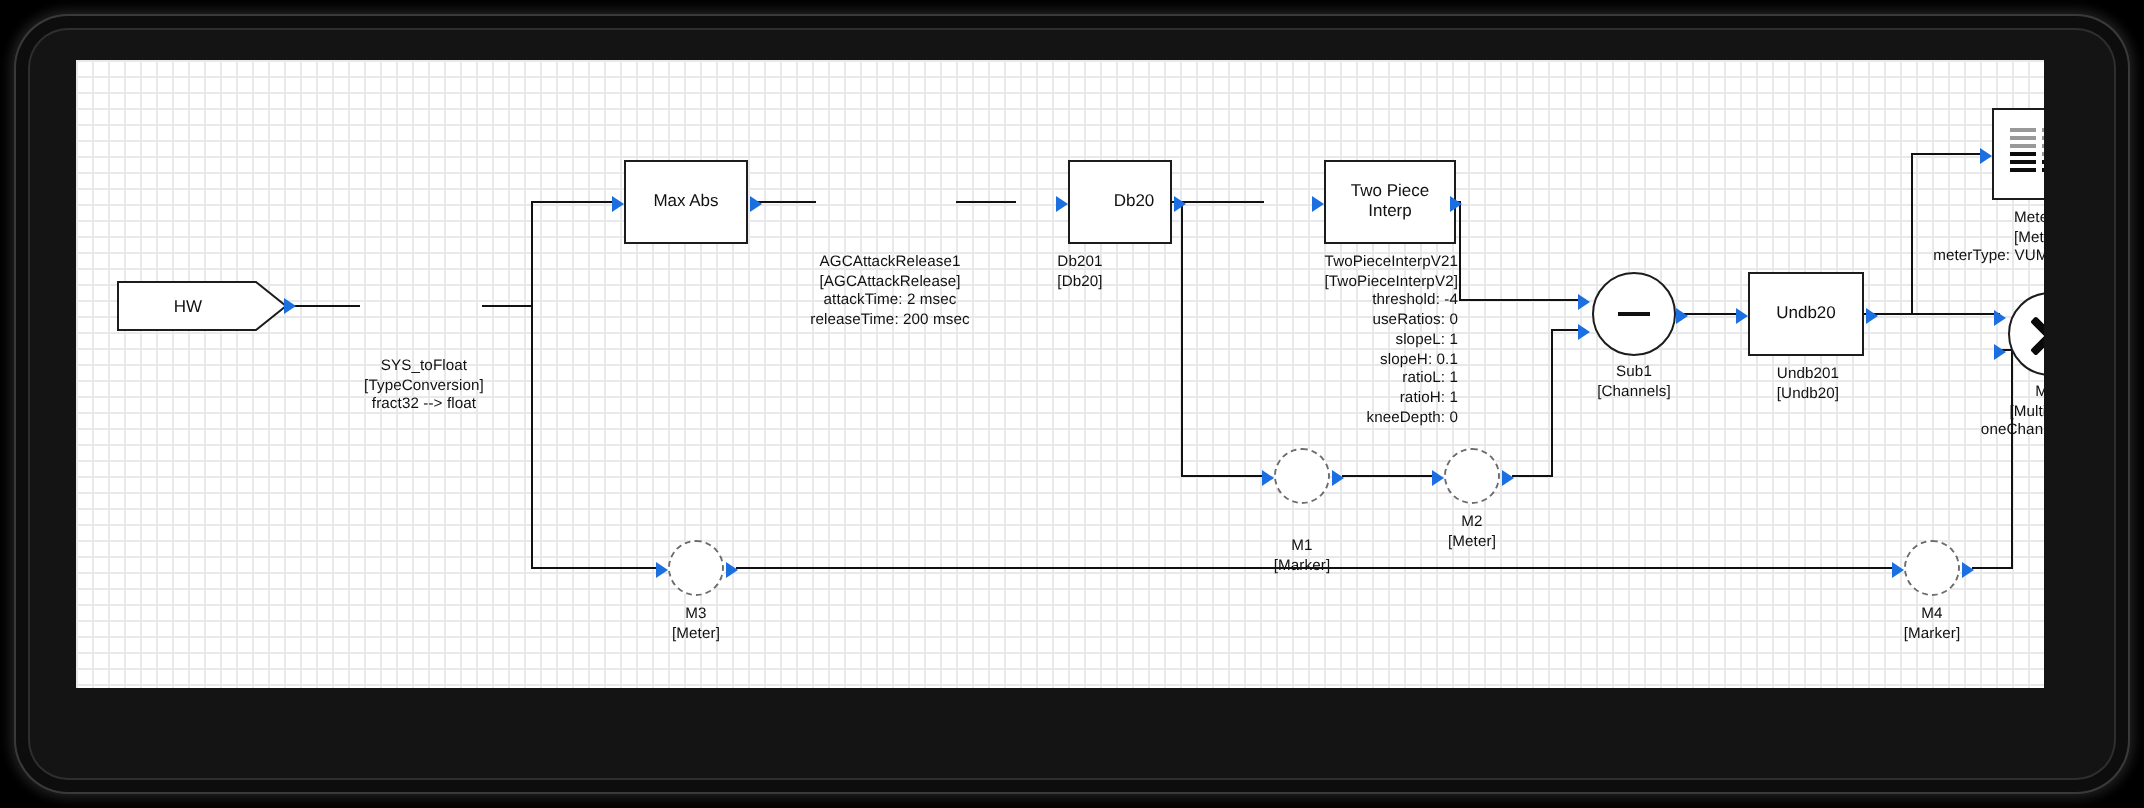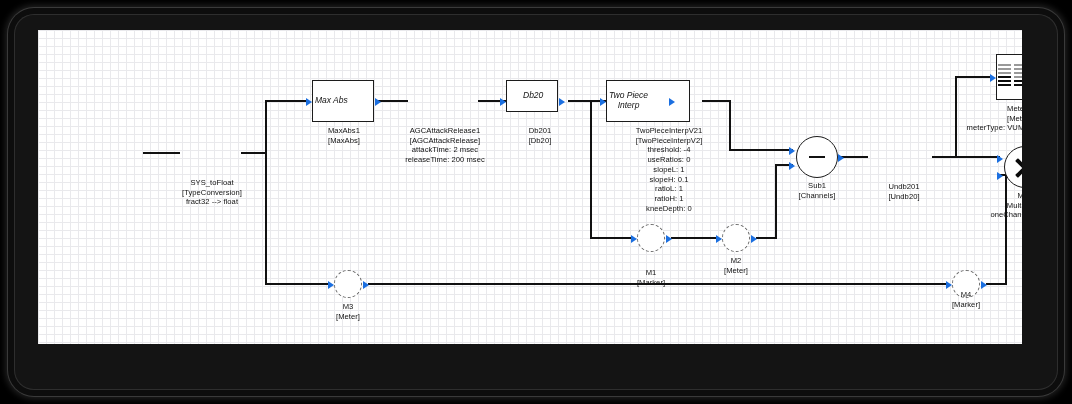--- a/index.html
+++ b/index.html
@@ -21,21 +21,21 @@
             linear-gradient(to bottom,#e9e9ec 1px,transparent 1px),
             linear-gradient(to right,#d6d6da 1px,transparent 1px),
             linear-gradient(to bottom,#d6d6da 1px,transparent 1px);
           background-size:8px 8px,8px 8px,40px 40px,40px 40px;
           background-position:0 0,0 0,0 0,0 0;
           overflow:hidden;}
   #wires{position:absolute;left:0;top:0;width:984px;height:314px;}
 
   .node{position:absolute;box-sizing:border-box;}
   .box{background:#fff;border:1px solid #1c1c1c;display:flex;align-items:center;
-       justify-content:flex-start;text-align:center;line-height:1.15;color:#111;font-style:italic;}
+       justify-content:center;text-align:center;line-height:1.15;color:#111;}
   .box .t{font-size:8.5px;padding:0 2px;}
 
   .circ{background:#fff;border:1px solid #1c1c1c;border-radius:50%;
         display:flex;align-items:center;justify-content:center;}
   .marker{background:#fff;border:1px dashed #6d6d6d;border-radius:50%;}
 
   .cap{position:absolute;text-align:center;font-size:7.6px;color:#111;
        line-height:1.28;white-space:pre;letter-spacing:.05px;}
 
   
@@ -103,71 +103,81 @@
         <path d="M330,254 L908,254"></path>
 
         <path d="M948,254 L968,254 L968,145 L962,145"></path>
 
         <path d="M1006,136 L1030,136"></path>
 
         <path d="M1092,136 L1118,136"></path>
       </g>
     </svg>
 
+    <div class="node" style="left:20px;top:110px;width:72px;height:26px;">
+      <svg width="86" height="26" viewBox="0 0 86 26">
+        <path d="M1,1 L70,1 L85,13 L70,25 L1,25 Z" fill="#fff" stroke="#1c1c1c" stroke-width="1"></path>
+      </svg>
+      <div style="position:absolute;left:0;top:0;width:72px;height:26px;display:flex;align-items:center;justify-content:center;font-size:8.5px;color:#111;">HW</div>
+      <span class="port in" style="left:84px;top:9px;"></span>
+    </div>
 
     <div class="cap" style="left:118px;top:148px;width:112px;">SYS_toFloat
 [TypeConversion]
 fract32 --&gt; float</div>
 
     <div class="node box" style="left:274px;top:50px;width:62px;height:42px;">
       <span class="t" style="white-space:pre-line;">Max Abs</span>
       <span class="port in" style="left:-7px;top:17px;"></span>
       <span class="port out" style="left:62px;top:17px;"></span>
     </div>
-    <div class="cap" style="left:256px;top:96px;width:100px;">MaxAbs1
-[MaxAbs]</div>
 
     <div class="cap" style="left:337px;top:96px;width:140px;">AGCAttackRelease1
 [AGCAttackRelease]
 attackTime: 2 msec
 releaseTime: 200 msec</div>
 
-    <div class="node box" style="left:468px;top:50px;width:52px;height:32px;padding-left:14px;">
+    <div class="node box" style="left:496px;top:50px;width:52px;height:42px;padding-left:14px;">
       <span class="t">Db20</span>
       <span class="port in" style="left:-7px;top:17px;"></span>
       <span class="port out" style="left:52px;top:17px;"></span>
     </div>
     <div class="cap" style="left:462px;top:96px;width:80px;">Db201
 [Db20]</div>
 
-    <div class="node box" style="left:568px;top:50px;width:84px;height:42px;">
+    <div class="node box" style="left:624px;top:50px;width:66px;height:42px;">
       <span class="t" style="white-space:pre-line;">Two Piece
 Interp</span>
       <span class="port in" style="left:-7px;top:17px;"></span>
       <span class="port out" style="left:62px;top:17px;"></span>
     </div>
-    <div class="cap" style="left:571px;top:96px;width:120px;">TwoPieceInterpV21
+    <div class="cap" style="left:571px;top:96px;width:120px;text-align:right;">TwoPieceInterpV21
 [TwoPieceInterpV2]
 threshold: -4
 useRatios: 0
 slopeL: 1
 slopeH: 0.1
 ratioL: 1
 ratioH: 1
 kneeDepth: 0</div>
 
     <div class="node circ" style="left:758px;top:106px;width:42px;height:42px;">
       <div class="glyph-minus"></div>
       <span class="port in" style="left:-8px;top:10px;"></span>
       <span class="port in" style="left:-8px;top:25px;"></span>
       <span class="port out" style="left:41px;top:17px;"></span>
     </div>
     <div class="cap" style="left:739px;top:151px;width:80px;">Sub1
 [Channels]</div>
 
+    <div class="node box" style="left:836px;top:106px;width:58px;height:42px;">
+      <span class="t">Undb20</span>
+      <span class="port in" style="left:-7px;top:17px;"></span>
+      <span class="port out" style="left:58px;top:17px;"></span>
+    </div>
     <div class="cap" style="left:826px;top:152px;width:80px;">Undb201
 [Undb20]</div>
 
     <div class="node box" style="left:958px;top:24px;width:46px;height:46px;">
       <div class="meterbars">
         <div class="col">
             <b class="dim"></b>
             <b class="dim"></b>
             <b class="dim"></b>
             <b class="lit"></b>
@@ -220,17 +230,17 @@
       <span class="port in" style="left:-7px;top:10px;"></span>
       <span class="port out" style="left:28px;top:10px;"></span>
     </div>
     <div class="cap" style="left:270px;top:272px;width:80px;">M3
 [Meter]</div>
 
     <div class="node marker" style="left:914px;top:240px;width:28px;height:28px;">
       <span class="port in" style="left:-7px;top:10px;"></span>
       <span class="port out" style="left:28px;top:10px;"></span>
     </div>
-    <div class="cap" style="left:888px;top:260px;width:80px;">M4
+    <div class="cap" style="left:888px;top:272px;width:80px;">M4
 [Marker]</div>
 
   </div>
 </div>
 
 </body></html>

